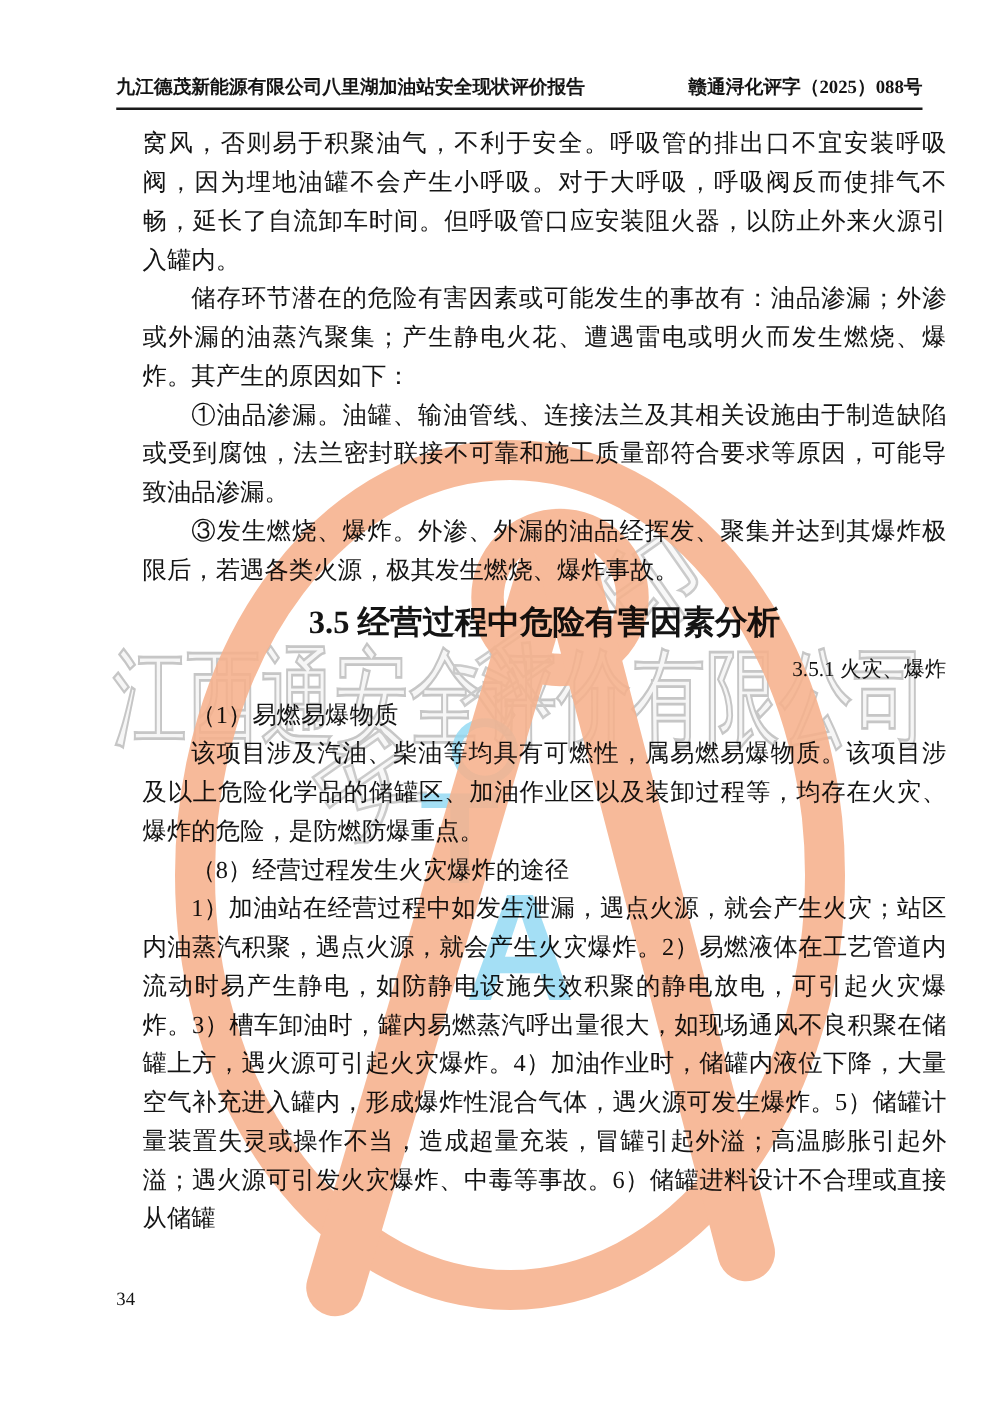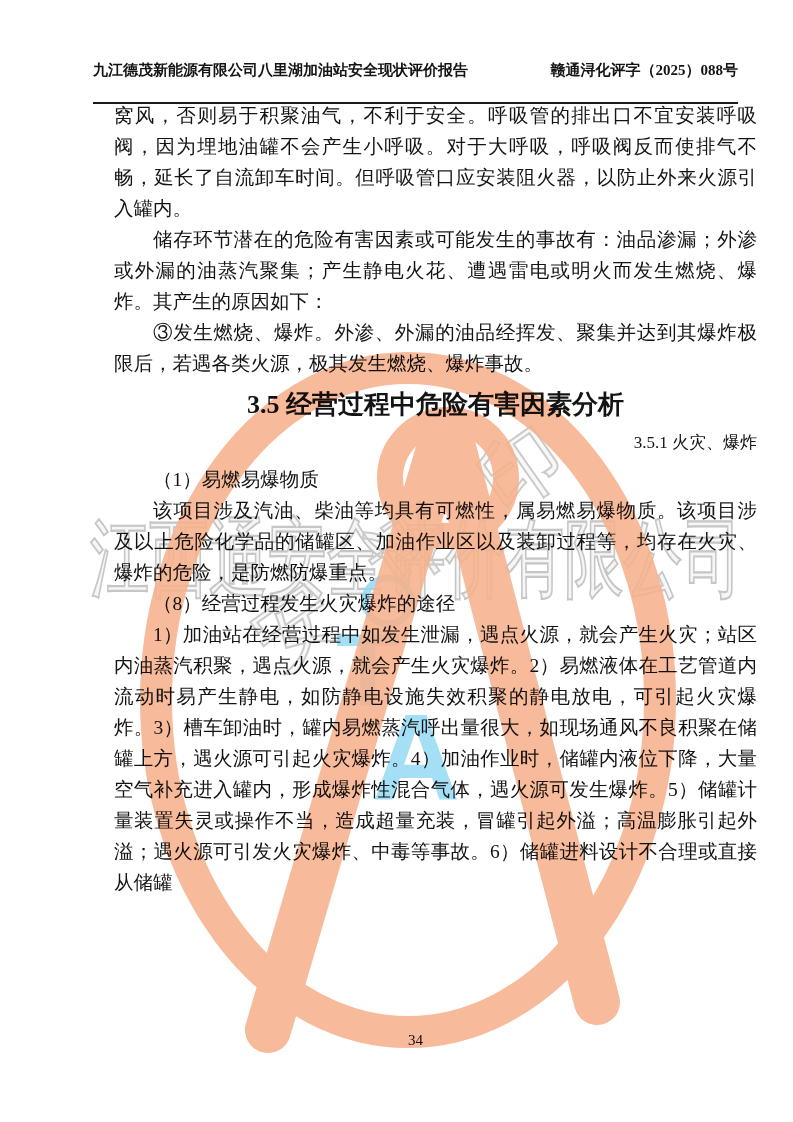--- a/index.html
+++ b/index.html
@@ -10,42 +10,42 @@
     overflow:hidden;
     font-family:"Liberation Serif","DejaVu Serif",serif;
     color:#141414;
   }
   
   .hdr{
     position:absolute;left:93px;top:58px;width:645px;
     display:flex;justify-content:space-between;align-items:flex-end;
     font-size:15px;font-weight:bold;line-height:24px;
     border-bottom:2px solid #1a1a1a;
-    padding-bottom:20px;
+    padding-bottom:4px;
   }
   
   .bodytext{
     position:absolute;left:95px;top:100px;width:643px;
     font-size:19.5px;line-height:31px;
     text-align:justify;text-justify:inter-character;margin-left:19px;
   }
   .bodytext p{margin:0;}
   .bodytext p.indent{text-indent:2em;}
   .bodytext h2{
     margin:9px 0 4px 0;font-size:26px;line-height:34px;
     font-weight:bold;text-align:center;
   }
   .bodytext h3{
     margin:0 0 4px 0;font-size:17px;line-height:34px;
     font-weight:normal;text-align:right;
   }
   
   .pagenum{
     position:absolute;left:93px;top:1032px;width:645px;
-    text-align:center;font-size:15px;
+    font-size:15px;
   }
   
   .wm{
     position:absolute;left:0;top:0;
     mix-blend-mode:multiply;
     pointer-events:none;
   }
 </style>
 </head>
 <body>
@@ -53,20 +53,21 @@
 <div class="page">
 
   <div class="hdr">
     <span>九江德茂新能源有限公司八里湖加油站安全现状评价报告</span>
     <span>赣通浔化评字（2025）088号</span>
   </div>
 
   <div class="bodytext">
     <p class="noindent">窝风，否则易于积聚油气，不利于安全。呼吸管的排出口不宜安装呼吸阀，因为埋地油罐不会产生小呼吸。对于大呼吸，呼吸阀反而使排气不畅，延长了自流卸车时间。但呼吸管口应安装阻火器，以防止外来火源引入罐内。</p>
     <p class="indent">储存环节潜在的危险有害因素或可能发生的事故有：油品渗漏；外渗或外漏的油蒸汽聚集；产生静电火花、遭遇雷电或明火而发生燃烧、爆炸。其产生的原因如下：</p>
+    <p class="indent">①油品渗漏。油罐、输油管线、连接法兰及其相关设施由于制造缺陷或受到腐蚀，法兰密封联接不可靠和施工质量部符合要求等原因，可能导致油品渗漏。</p>
     <p class="indent">③发生燃烧、爆炸。外渗、外漏的油品经挥发、聚集并达到其爆炸极限后，若遇各类火源，极其发生燃烧、爆炸事故。</p>
 
     <h2>3.5 经营过程中危险有害因素分析</h2>
     <h3>3.5.1 火灾、爆炸</h3>
 
     <p class="indent">（1）易燃易爆物质</p>
     <p class="indent">该项目涉及汽油、柴油等均具有可燃性，属易燃易爆物质。该项目涉及以上危险化学品的储罐区、加油作业区以及装卸过程等，均存在火灾、爆炸的危险，是防燃防爆重点。</p>
     <p class="indent">（8）经营过程发生火灾爆炸的途径</p>
     <p class="indent">1）加油站在经营过程中如发生泄漏，遇点火源，就会产生火灾；站区内油蒸汽积聚，遇点火源，就会产生火灾爆炸。2）易燃液体在工艺管道内流动时易产生静电，如防静电设施失效积聚的静电放电，可引起火灾爆炸。3）槽车卸油时，罐内易燃蒸汽呼出量很大，如现场通风不良积聚在储罐上方，遇火源可引起火灾爆炸。4）加油作业时，储罐内液位下降，大量空气补充进入罐内，形成爆炸性混合气体，遇火源可发生爆炸。5）储罐计量装置失灵或操作不当，造成超量充装，冒罐引起外溢；高温膨胀引起外溢；遇火源可引发火灾爆炸、中毒等事故。6）储罐进料设计不合理或直接从储罐</p>
   </div>

